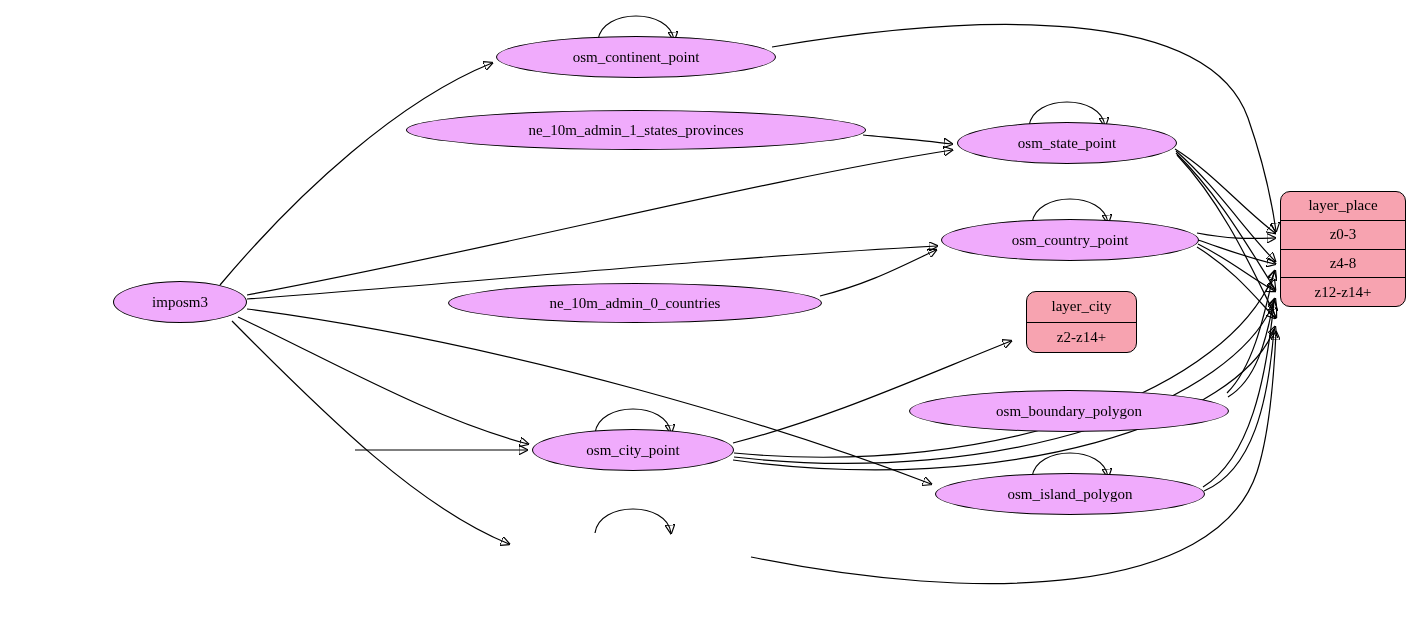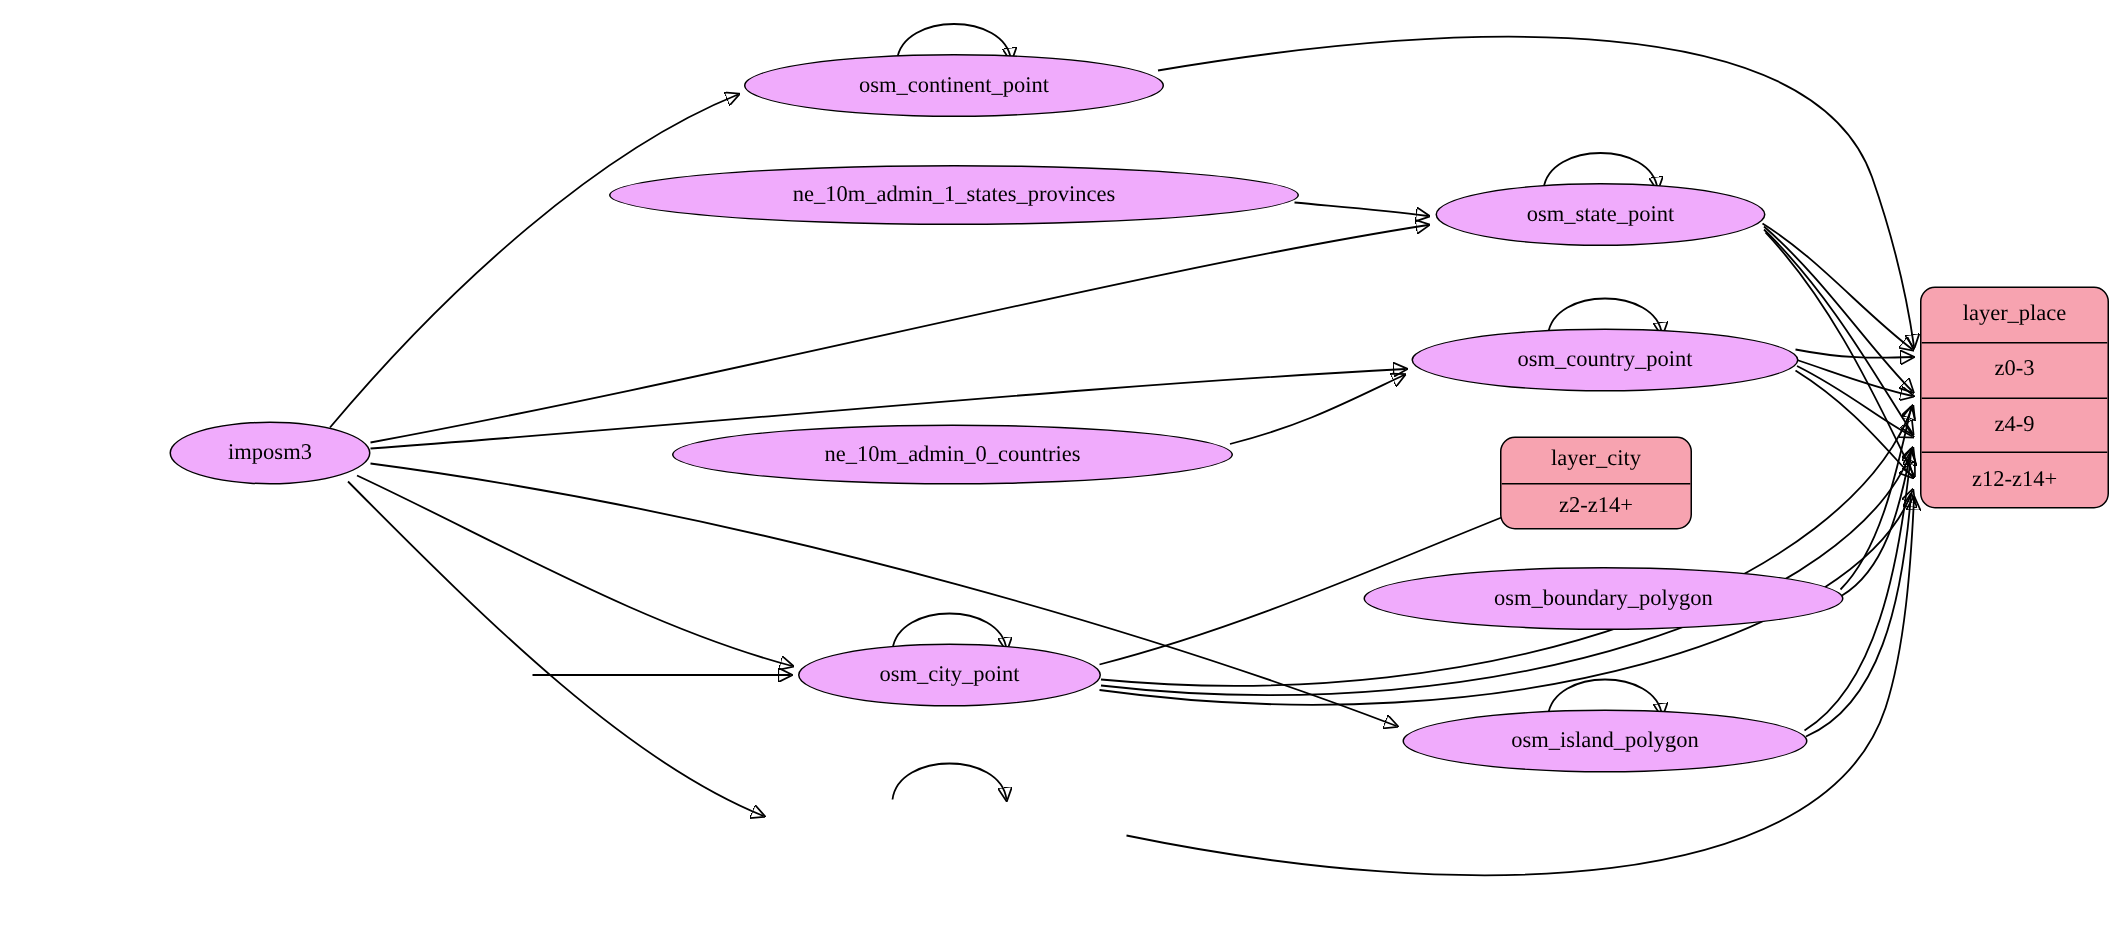--- a/index.html
+++ b/index.html
@@ -111,39 +111,39 @@
   </div>
 
   <div class="node-ellipse" style="left:941px; top:219px; width:258px; height:42px;">
     <span>osm_country_point</span>
   </div>
 
   <div class="node-ellipse" style="left:448px; top:283px; width:374px; height:40px;">
     <span>ne_10m_admin_0_countries</span>
   </div>
 
-  <div class="node-ellipse" style="left:909px; top:378px; width:320px; height:42px;">
+  <div class="node-ellipse" style="left:909px; top:390px; width:320px; height:42px;">
     <span>osm_boundary_polygon</span>
   </div>
 
 
   <div class="node-ellipse" style="left:935px; top:473px; width:270px; height:42px;">
     <span>osm_island_polygon</span>
   </div>
 
   <div class="node-ellipse" style="left:532px; top:429px; width:202px; height:42px;">
     <span>osm_city_point</span>
   </div>
 
 
-  <div class="record" style="left:1000px; top:291px; width:128px; height:62px;">
+  <div class="record" style="left:1026px; top:291px; width:111px; height:62px;">
     <div class="record-row">layer_city</div>
     <div class="record-row">z2-z14+</div>
   </div>
 
-  <div class="record" style="left:1280px; top:191px; width:126px; height:148px;">
+  <div class="record" style="left:1280px; top:191px; width:126px; height:116px;">
     <div class="record-row">layer_place</div>
     <div class="record-row">z0-3</div>
-    <div class="record-row">z4-9</div>
+    <div class="record-row">z4-8</div>
     <div class="record-row">z12-z14+</div>
   </div>
 
 </div>
 
 </body></html>

